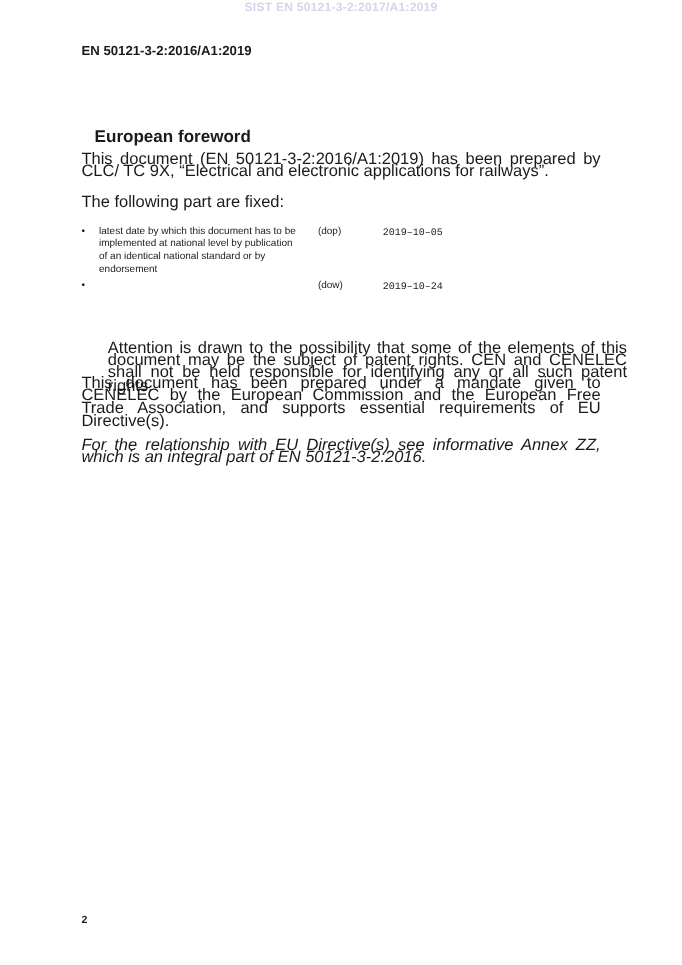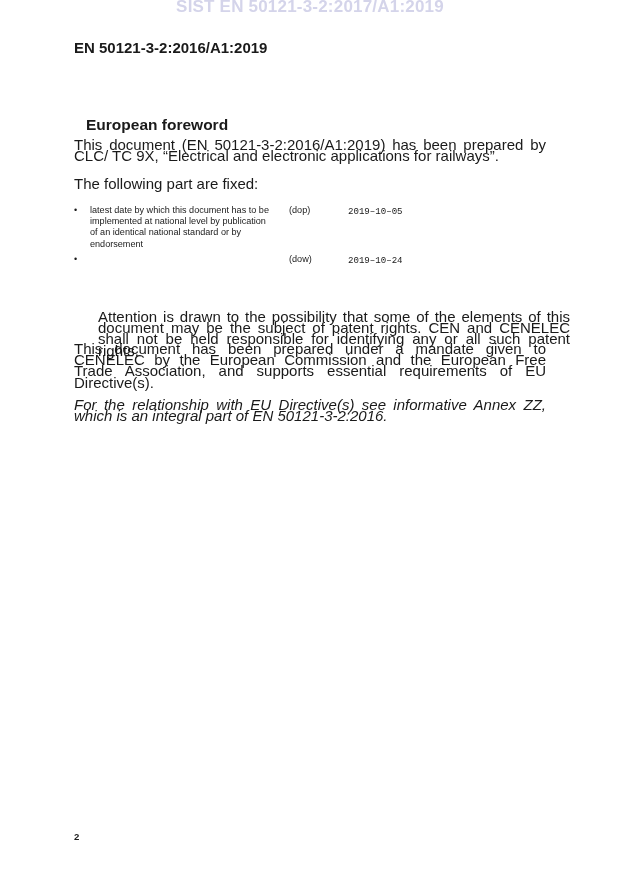--- a/index.html
+++ b/index.html
@@ -1,20 +1,20 @@
 <!DOCTYPE html>
 <html><head>
 <meta charset="utf-8">
 <style>
   html, body { margin: 0; padding: 0; background: #ffffff; }
   body { width: 620px; height: 877px; position: relative; overflow: hidden;
          font-family: "Liberation Sans", sans-serif; color: #1a1a1a; }
   .watermark { position: absolute; top: 0; left: 0; width: 620px; text-align: center;
-               font-weight: bold; font-size: 17px; color: #d4d4ea; letter-spacing: 0.2px; line-height: 14px; }
-  .header-id { position: absolute; top: 39px; left: 74px; font-weight: bold; font-size: 15px; }
+               font-weight: bold; font-size: 11px; color: #d4d4ea; letter-spacing: 0.2px; line-height: 14px; }
+  .header-id { position: absolute; top: 39px; left: 74px; font-weight: bold; font-size: 12px; }
   .title { position: absolute; top: 104px; left: 74px; font-weight: bold; font-size: 15.5px; margin: 12px; }
   .para { position: absolute; left: 74px; width: 472px; font-size: 15px; line-height: 11.2px;
           text-align: justify; margin: 0; }
   .p1 { top: 139px; }
   .p2 { top: 178px; }
   .dates { position: absolute; left: 74px; top: 205px; width: 472px; font-size: 9.1px; line-height: 11.2px; }
   .date-row { position: relative; margin-bottom: 4px; }
   .bullet { position: absolute; left: 0; top: 0; }
   .desc { margin-left: 16px; width: 184px; }
   .abbr { position: absolute; left: 215px; top: 0; }

